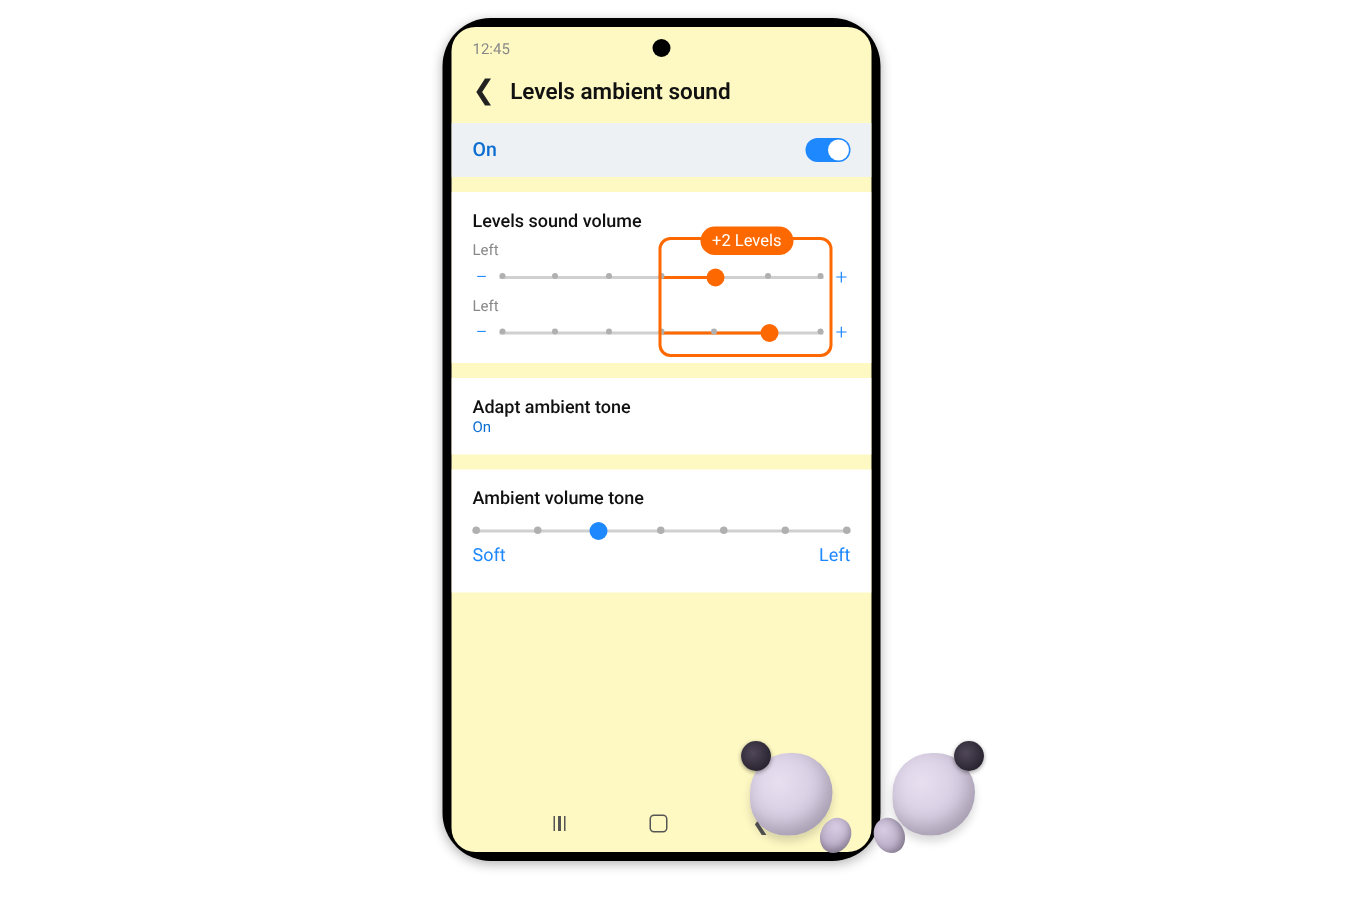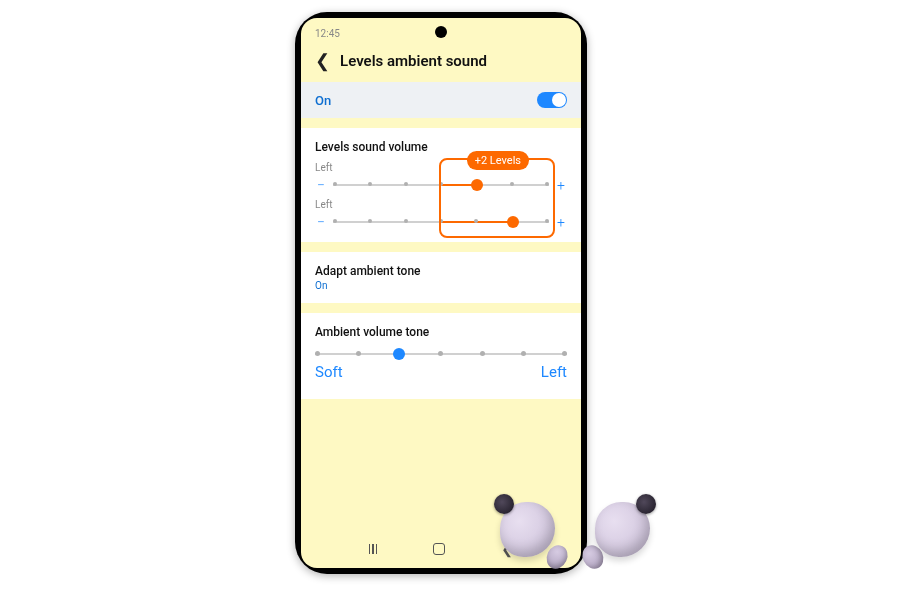--- a/index.html
+++ b/index.html
@@ -223,21 +223,21 @@
   .tone-thumb {
     position: absolute;
     width: 12px; height: 12px; border-radius: 50%;
     background: #1e88ff;
     top: -5px;
     transform: translateX(-50%);
   }
   .tone-labels {
     display: flex;
     justify-content: space-between;
-    font-size: 15px;
+    font-size: 12px;
     color: #1e88ff;
     margin-top: 8px;
   }
   .nav-bar {
     position: absolute;
     bottom: 4px;
     left: 0; right: 0;
     display: flex;
     justify-content: space-around;
     align-items: center;

